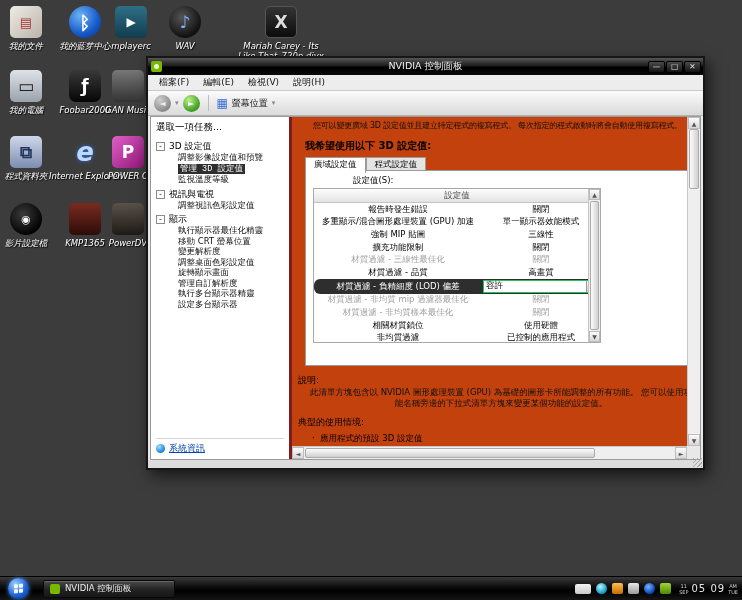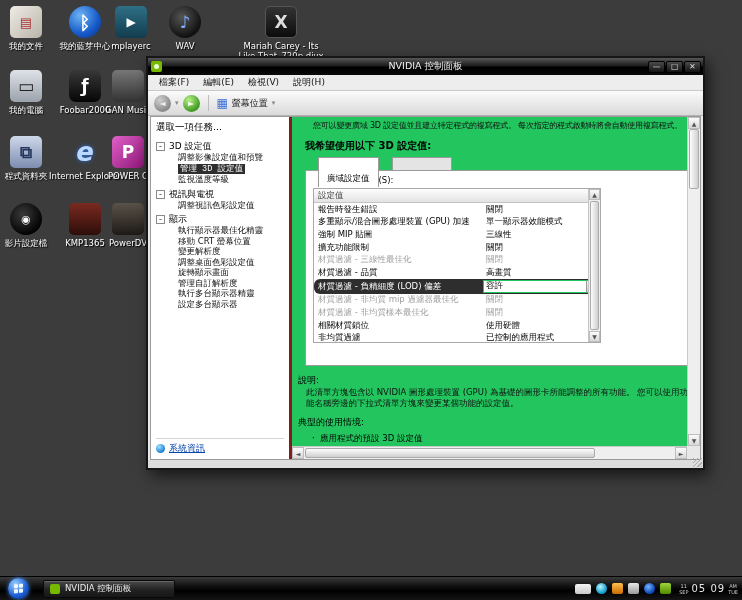--- a/index.html
+++ b/index.html
@@ -7,21 +7,21 @@
   body {
     position:relative; overflow:hidden;
     background:#3c3c3c;
     font-family:"DejaVu Sans","Liberation Sans",sans-serif;
     font-size:9px; color:#000;
   }
 
   
   .dicon { position:absolute; display:flex; flex-direction:column; align-items:center; gap:3px; cursor:pointer; }
   .dicon .img { width:32px; height:32px; border-radius:5px; display:flex; align-items:center; justify-content:center; color:#fff; font-size:17px; font-weight:bold; }
-  .dicon .lbl { font-size:8.5px; color:#fff; text-align:center; line-height:1.2; text-shadow:1px 1px 1px #000; }
+  .dicon .lbl { font-size:8.5px; color:#fff; text-align:center; line-height:1.2; text-shadow:1px 1px 1px #000;font-style:italic; }
   .img.mydocs   { background:linear-gradient(135deg,#efece6,#b9b3a9); color:#a33; font-size:13px; }
   .img.bt       { background:radial-gradient(circle at 35% 30%,#6db3f2,#1559c9 60%,#0a2f7a); border-radius:50%; font-size:18px; }
   .img.mpc      { background:linear-gradient(#2e6f86,#123c4e); font-size:12px; }
   .img.wav      { background:radial-gradient(circle at 40% 35%,#555,#111 70%); border-radius:50%; color:#7fb2ff; }
   .img.divx     { background:linear-gradient(#333,#0c0c0c); border:1px solid #555; color:#ddd; }
   .img.mycomp   { background:linear-gradient(#dfe3e8,#9aa2ab); color:#222; }
   .img.foobar   { background:linear-gradient(#383838,#060606); border-radius:7px; color:#fff; }
   .img.ganm     { background:linear-gradient(#777,#333); }
   .img.progfold { background:linear-gradient(#cfd8ea,#7d8db1); color:#24365e; }
   .img.ie       { background:transparent; color:#bcd8ff; font-style:italic; font-size:26px; text-shadow:0 0 4px #2a6fd8; }
@@ -69,25 +69,25 @@
   .tbox { width:9px; height:9px; border:1px solid #8a8a8a; background:#fff; color:#333;
       font-size:8px; line-height:7px; text-align:center; flex:0 0 9px; cursor:pointer; }
   .tglabel { font-size:9px; }
   .titem { margin-left:22px; line-height:10.5px; font-size:8.5px; color:#111; cursor:pointer; white-space:nowrap; }
   .titem.sel { background:#2e2e2e; color:#fff; display:inline-block; padding:0 2px; margin-left:22px;font-family:Liberation Mono, monospace; }
   .sysinfo { position:absolute; left:5px; bottom:4px; display:flex; align-items:center; gap:4px; border-top:1px solid #d5d5d5; width:128px; padding-top:3px; }
   .sysinfo .gico { width:9px; height:9px; border-radius:50%; background:radial-gradient(circle at 35% 30%,#9fe3ff,#1b7fd0 70%); }
   .sysinfo a { font-size:9px; color:#0645ad; text-decoration:underline; cursor:pointer; }
 
   
-  .content { position:relative; flex:1; background:#22c55e; overflow:hidden; }
+  .content { position:relative; flex:1; background:#c2410c; overflow:hidden;text-align:center; }
   .intro { position:absolute; left:21px; top:3px; font-size:8px; letter-spacing:-0.2px; white-space:nowrap; color:#111; }
   .heading { position:absolute; left:13px; top:22px; font-size:10px; font-weight:bold; }
   .tabs { position:absolute; left:13px; top:40px; display:flex; }
-  .tab { font-size:8.5px; padding:15px 8px 2px; border:1px solid #9b9b9b; border-bottom:none; background:#e4e4e4; cursor:pointer;margin-left:13px; }
+  .tab { font-size:8.5px; padding:1px 8px 2px; border:1px solid #9b9b9b; border-bottom:none; background:#e4e4e4; cursor:pointer; }
   .tab.active { background:#fff; position:relative; z-index:2; }
   .panel { position:absolute; left:13px; top:53px; width:384px; height:196px; border:1px solid #9b9b9b; background:#fff; }
   .set-label { position:absolute; left:25px; top:4px; font-size:8.5px;margin-left:22px; }
   .stable { position:absolute; left:7px; top:17px; width:288px; height:155px; border:1px solid #a9a9a9; background:#fff; }
   .thead { display:flex; height:14px; background:linear-gradient(#fdfdfd,#e3e3e3); border-bottom:1px solid #c4c4c4; color:#444; }
   .thead .tc1 { border-right:1px solid #c9c9c9; }
   .tc1 { width:168px; padding:1px 4px 0; font-size:8.5px; white-space:nowrap; overflow:hidden; }
   .tc2 { flex:1; padding:1px 4px 0; font-size:8.5px; white-space:nowrap; overflow:hidden; }
   .trow { display:flex; height:12.6px; align-items:center; cursor:default; }
   .trow.dis { color:#9f9f9f; }

